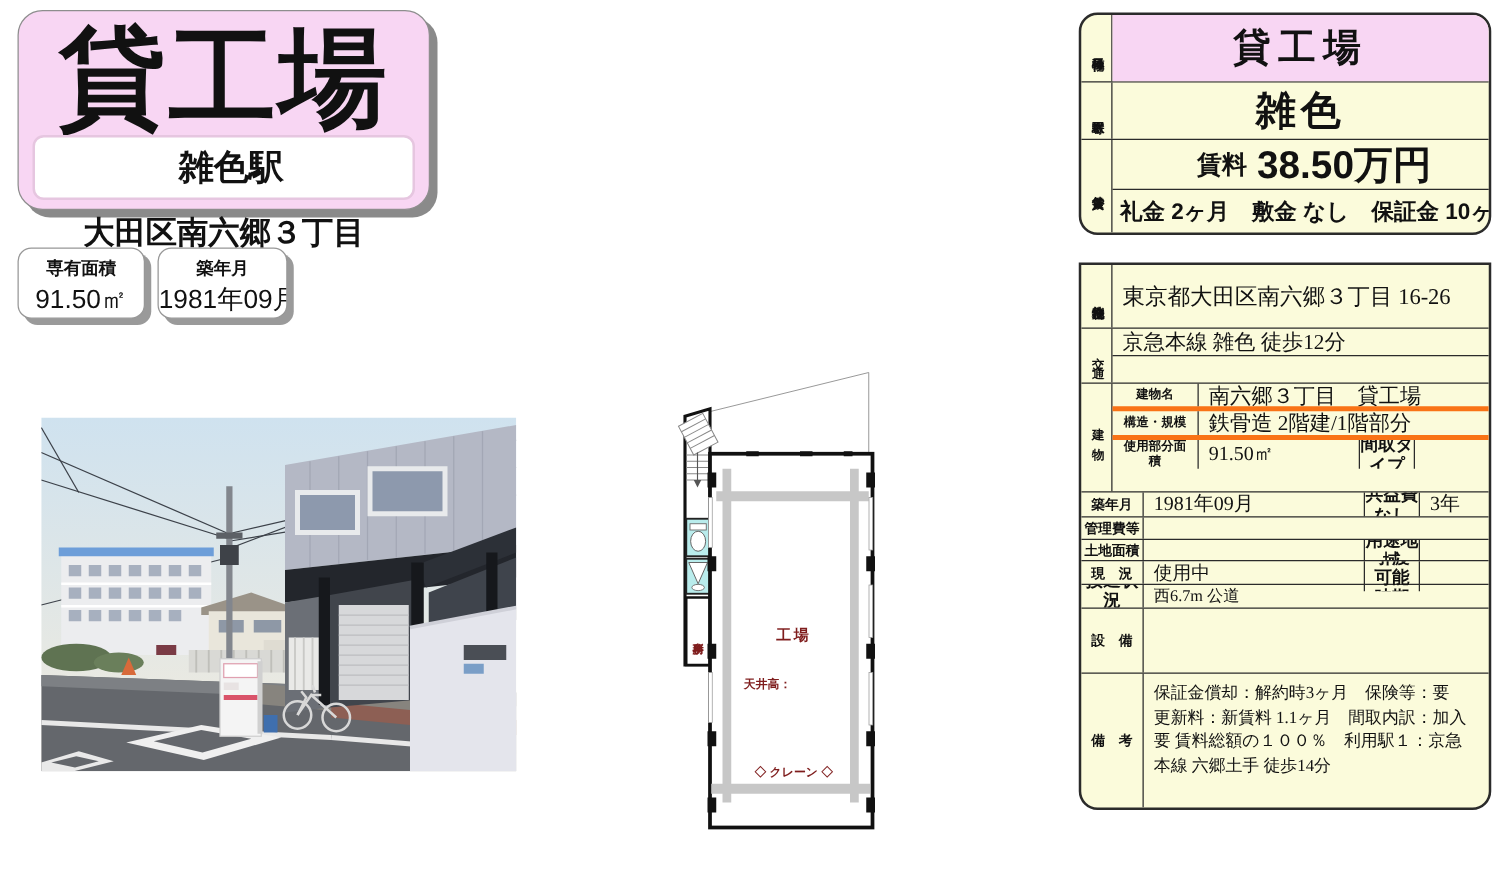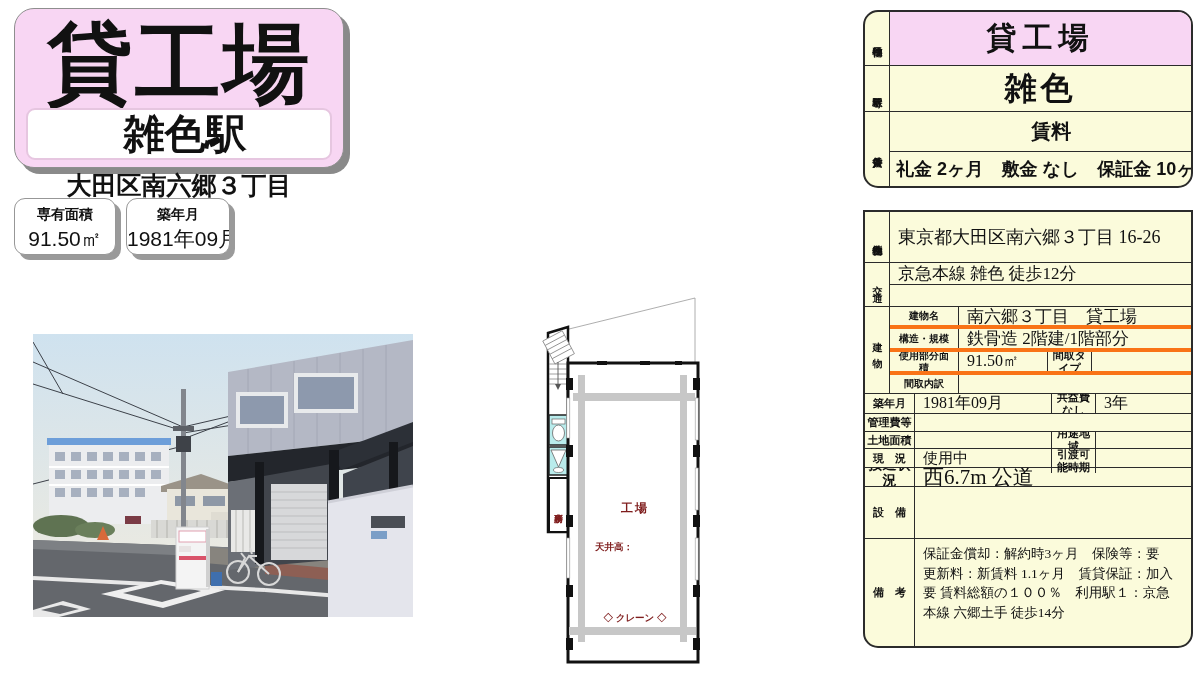--- a/index.html
+++ b/index.html
@@ -9,21 +9,21 @@
 
   
   .title-card { left:14px; top:8px; width:330px; height:160px;
     background:#f8d6f3; border:1px solid #8e8e8e; border-radius:20px;
     box-shadow:6px 6px 0 #8a8a8a; }
   .title-main { position:absolute; top:0; left:0; right:0; height:102px;
     text-align:center; font-size:86px; font-weight:bold; line-height:108px;
     letter-spacing:2px; white-space:nowrap; }
   .station-box { position:absolute; left:11px; right:11px; bottom:7px; height:52px;
     background:#ffffff; border:2px solid #e6c6e0; border-radius:9px;
-    text-align:center; font-size:41px; font-weight:bold; line-height:48px;padding-left:12px; }
+    text-align:center; font-size:28px; font-weight:bold; line-height:48px;padding-left:12px; }
   .address-line { left:14px; top:169px; width:330px; text-align:center;
     font-size:25px; font-weight:600; white-space:nowrap; }
   .stat-box { background:#fff; border:1px solid #979797; border-radius:11px;
     box-shadow:5px 5px 0 #9a9a9a; text-align:center; overflow:hidden; }
   .stat-area  { left:14px;  top:198px; width:102px; height:57px; }
   .stat-built { left:126px; top:198px; width:104px; height:57px; }
   .stat-label { font-size:14px; font-weight:bold; margin-top:7px; }
   .stat-value { font-size:21px; margin-top:1px; white-space:nowrap; }
 
   
@@ -48,22 +48,22 @@
   .row { display:flex; border-bottom:1.5px solid #2b2b2b; }
   .row:last-child { border-bottom:none; }
   .vlab { width:25px; flex:0 0 25px; border-right:1.5px solid #2b2b2b;
     writing-mode:vertical-rl; text-orientation:upright;
     font-size:10px; font-weight:bold; display:flex; align-items:center;
     justify-content:center; overflow:hidden; }
   .hlab { width:50px; flex:0 0 50px; border-right:1px solid #2b2b2b;
     font-size:11px; font-weight:bold; display:flex; flex-direction:column;
     align-items:center; justify-content:center; text-align:center; overflow:hidden; }
   .mlab { width:45px; flex:0 0 45px; border-right:1px solid #2b2b2b; border-left:1px solid #2b2b2b;
-    font-size:11px; font-weight:bold; display:flex; align-items:center;
-    justify-content:center; text-align:center; overflow:hidden; line-height:1.15; }
+    font-size:14px; font-weight:bold; display:flex; align-items:center;
+    justify-content:center; text-align:center; overflow:hidden; line-height:1.15;margin-left:40px; }
   .val  { flex:1; font-family:"Liberation Serif", serif; font-size:16px;
     display:flex; align-items:center; padding-left:8px; overflow:hidden; white-space:nowrap; }
   .val-fixed { flex:0 0 136px; width:136px; }
   .pink { background:#f8d6f3; }
   .big-center { justify-content:center; font-weight:bold;
     font-family:"Liberation Sans", sans-serif; padding-left:0; }
   .ilab { width:69px; flex:0 0 69px; border-right:1px solid #2b2b2b;
     font-size:10px; font-weight:bold; display:flex; align-items:center;
     justify-content:center; text-align:center; line-height:1.2; padding:0 5px; overflow:hidden;}
   .irow { display:flex; border-bottom:4px solid #f97316; }
@@ -347,20 +347,21 @@
   </div>
   <div class="row" style="height:46px">
     <div class="vlab">最寄駅</div>
     <div class="val big-center" style="font-size:32px;letter-spacing:4px">雑色</div>
   </div>
   <div class="row" style="flex:1">
     <div class="vlab">賃貸条件</div>
     <div class="subcol">
       <div style="height:40px;border-bottom:1.5px solid #2b2b2b;display:flex;align-items:center;justify-content:center;gap:8px">
         <span style="font-size:20px;font-weight:bold">賃料</span>
+        <span style="font-size:31px;font-weight:bold">38.50万円</span>
       </div>
       <div style="flex:1;display:flex;align-items:center;padding-left:6px;font-size:18px;font-weight:bold;white-space:nowrap">礼金 2ヶ月　敷金 なし　保証金 10ヶ月</div>
     </div>
   </div>
 </div>
 
 <div class="abs tbl tbl-main">
 
   <div class="row" style="height:51px">
     <div class="vlab">物件所在地</div>
@@ -385,24 +386,20 @@
       <div class="irow" style="height:23px">
         <div class="ilab">構造・規模</div>
         <div class="val" style="font-size:17px">鉄骨造 2階建/1階部分</div>
       </div>
       <div class="irow" style="height:23px">
         <div class="ilab" style="white-space:normal">使用部分面積</div>
         <div class="val" style="flex:0 0 88px;width:88px;font-size:16px">91.50㎡</div>
         <div class="mlab">間取タイプ</div>
         <div class="val"></div>
       </div>
-      <div class="irow" style="flex:1">
-        <div class="ilab">間取内訳</div>
-        <div class="val"></div>
-      </div>
     </div>
   </div>
 
   <div class="row" style="height:20px">
     <div class="hlab">築年月</div>
     <div class="val val-fixed">1981年09月</div>
     <div class="mlab">共益費なし</div>
     <div class="val">3年</div>
   </div>
 
@@ -423,25 +420,25 @@
     <div class="val val-fixed" style="font-size:15px">使用中</div>
     <div class="mlab" style="white-space:normal;padding:12px 4px">引渡可能時期</div>
     <div class="val"></div>
   </div>
 
   <div class="row" style="height:19px">
     <div class="hlab" style="line-height:1.1">
       <span style="font-size:14px">接道状況</span>
       <span style="font-size:8px">(角地・間口)</span>
     </div>
-    <div class="val" style="font-size:21px">西6.7m 公道</div>
+    <div class="val" style="font-size:13px">西6.7m 公道</div>
   </div>
 
   <div class="row" style="height:52px">
     <div class="hlab">設　備</div>
     <div class="val"></div>
   </div>
 
   <div class="row" style="flex:1">
     <div class="hlab">備　考</div>
-    <div class="val remarks">保証金償却：解約時3ヶ月　保険等：要　更新料：新賃料 1.1ヶ月　賃貸保証：加入要 賃料総額の１００％　利用駅１：京急本線 六郷土手 徒歩14分</div>
+    <div class="val remarks">保証金償却：解約時3ヶ月　保険等：要　更新料：新賃料 1.1ヶ月　間取内訳：加入要 賃料総額の１００％　利用駅１：京急本線 六郷土手 徒歩14分</div>
   </div>
 </div>
 
 </body></html>

